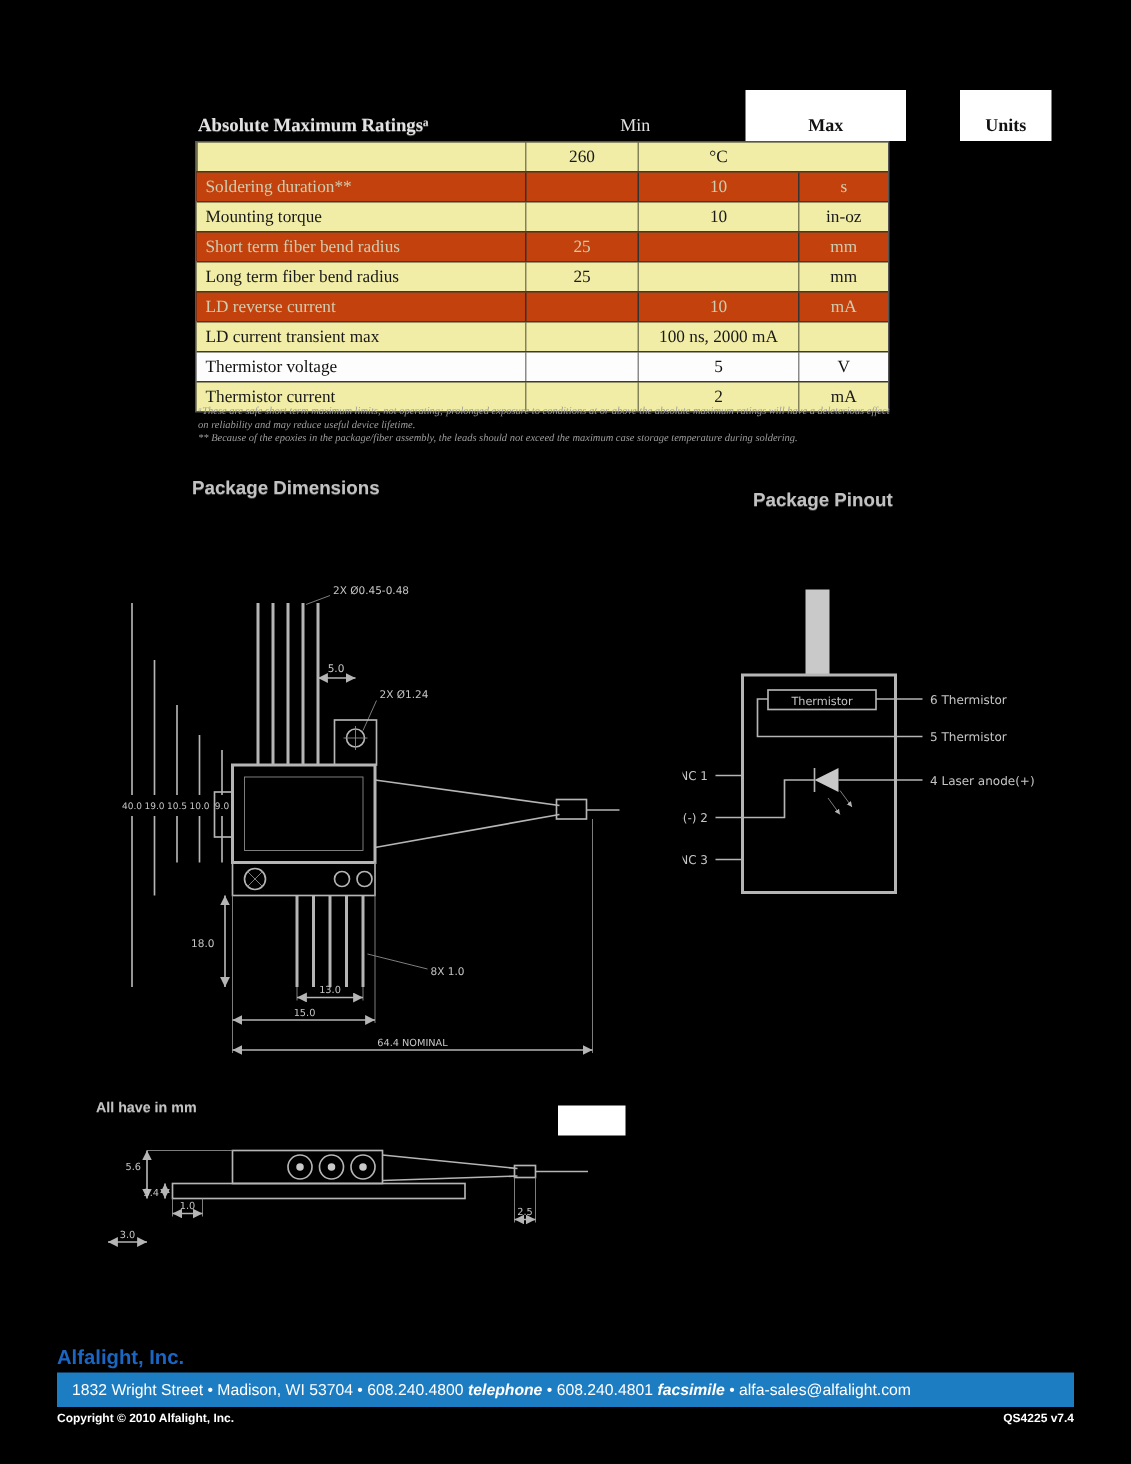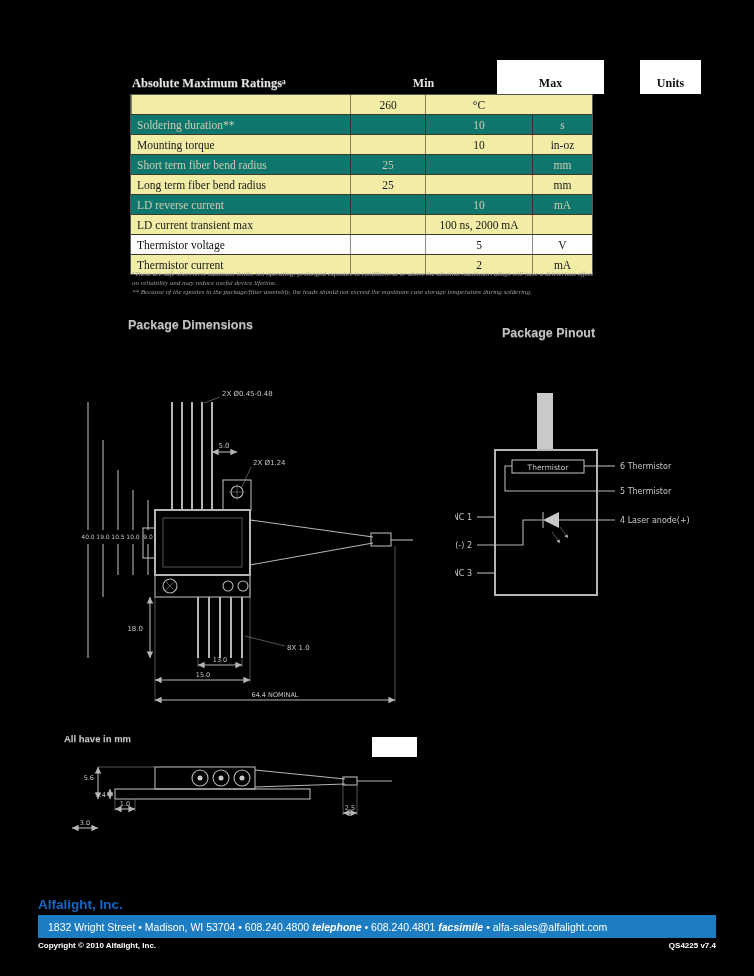--- a/index.html
+++ b/index.html
@@ -5,30 +5,30 @@
   html,body{margin:0;padding:0;}
   body{width:754px;height:976px;background:#000;position:relative;overflow:hidden;
        font-family:"Liberation Serif",serif;}
 
   
   .tbl{position:absolute;left:130px;top:60px;width:463px;}
   .tbl-header{display:grid;grid-template-columns:220px 75px 107px 61px;height:34px;gap:36px;}
   .hdr-cell{display:flex;align-items:flex-end;padding-bottom:3px;box-sizing:border-box;}
   .hdr-title{color:#e2e2e2;font-weight:bold;font-size:12.5px;padding-left:2px;
              text-shadow:0 1px 0 rgba(150,150,150,.45);}
-  .hdr-min{color:#e2e2e2;font-weight:bold;font-size:12px;justify-content:center;}
+  .hdr-min{color:#e2e2e2;font-weight:normal;font-size:12px;justify-content:center;}
   .hdr-light{background:#fff;color:#111;font-weight:bold;font-size:12px;justify-content:center;}
   .tbl-body{border:1px solid #555;border-top:1px solid #555;}
   .trow{display:grid;grid-template-columns:219px 75px 107px 60px;height:19px;font-size:11.5px;}
   .trow + .trow{border-top:1px solid #3c3c28;}
   .trow > div{display:flex;align-items:center;box-sizing:border-box;}
   .c-param{padding-left:6px;}
   .c-min,.c-max,.c-units{justify-content:center;border-left:1px solid rgba(0,0,0,.45);}
   .row-yellow{background:#f1eda6;color:#191919;}
-  .row-dark{background:#0f766e;color:#cfcdb0;}
+  .row-dark{background:#c2410c;color:#cfcdb0;}
   .row-dark > .c-min,.row-dark > .c-max,.row-dark > .c-units{border-left-color:#323232;}
   .row-white{background:#fdfdfd;color:#111;}
 
   .fnotes{position:absolute;left:132px;top:270px;width:468px;color:#9c9c9c;
           font-size:7px;line-height:9px;font-style:italic;}
 
   .sec-title{position:absolute;color:#c2c2c2;font-weight:bold;font-size:12.5px;
              font-family:"Liberation Sans",sans-serif;
              text-shadow:0 1px 0 rgba(120,120,120,.5);}
 

